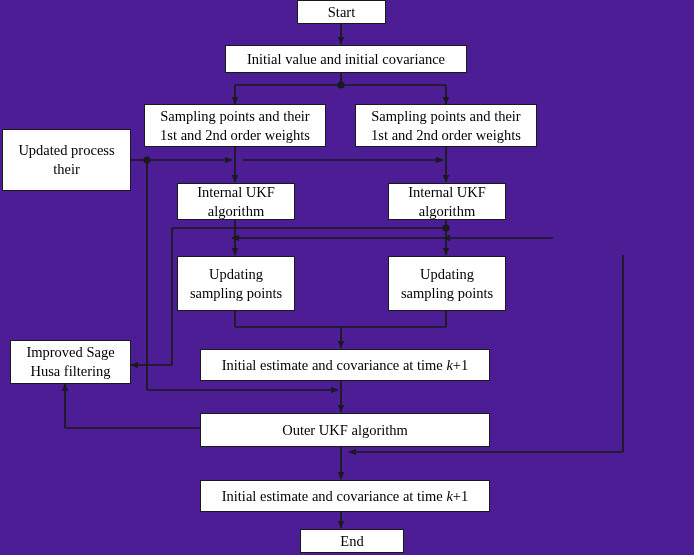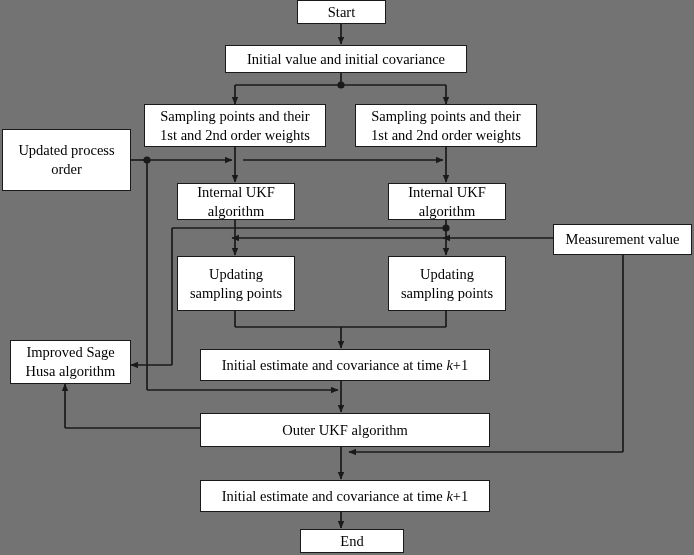--- a/index.html
+++ b/index.html
@@ -4,21 +4,21 @@
 <style>
   html, body {
     margin: 0;
     padding: 0;
     background: #ffffff;
   }
   #canvas {
     position: relative;
     width: 694px;
     height: 555px;
-    background: #737373;
+    background: #4c1d95;
     font-family: "Liberation Serif", "DejaVu Serif", serif;
     overflow: hidden;
   }
   .node {
     position: absolute;
     box-sizing: border-box;
     border: 1.3px solid #1a1a1a;
     background: #ffffff;
     display: flex;
     align-items: center;
@@ -120,50 +120,47 @@
     <span>1st and 2nd order weights</span>
   </div>
 
   <div class="node" style="left:355px; top:104px; width:182px; height:43px; flex-direction:column;">
     <span>Sampling points and their</span>
     <span>1st and 2nd order weights</span>
   </div>
 
   <div class="node" style="left:2px; top:129px; width:129px; height:62px; flex-direction:column;">
     <span>Updated process</span>
-    <span>order</span>
+    <span>their</span>
   </div>
 
   <div class="node" style="left:177px; top:183px; width:118px; height:37px; flex-direction:column;">
     <span>Internal UKF</span>
     <span>algorithm</span>
   </div>
 
   <div class="node" style="left:388px; top:183px; width:118px; height:37px; flex-direction:column;">
     <span>Internal UKF</span>
     <span>algorithm</span>
   </div>
 
-  <div class="node" style="left:553px; top:224px; width:139px; height:31px;">
-    <span>Measurement value</span>
-  </div>
 
   <div class="node" style="left:177px; top:256px; width:118px; height:55px; flex-direction:column;">
     <span>Updating</span>
     <span>sampling points</span>
   </div>
 
   <div class="node" style="left:388px; top:256px; width:118px; height:55px; flex-direction:column;">
     <span>Updating</span>
     <span>sampling points</span>
   </div>
 
   <div class="node" style="left:10px; top:340px; width:121px; height:44px; flex-direction:column;">
     <span>Improved Sage</span>
-    <span>Husa algorithm</span>
+    <span>Husa filtering</span>
   </div>
 
   <div class="node" style="left:200px; top:349px; width:290px; height:32px;">
     <span><span style="display:inline">Initial estimate and covariance at time </span><i style="display:inline">k</i><span style="display:inline">+1</span></span>
   </div>
 
   <div class="node" style="left:200px; top:413px; width:290px; height:34px;">
     <span>Outer UKF algorithm</span>
   </div>
 

